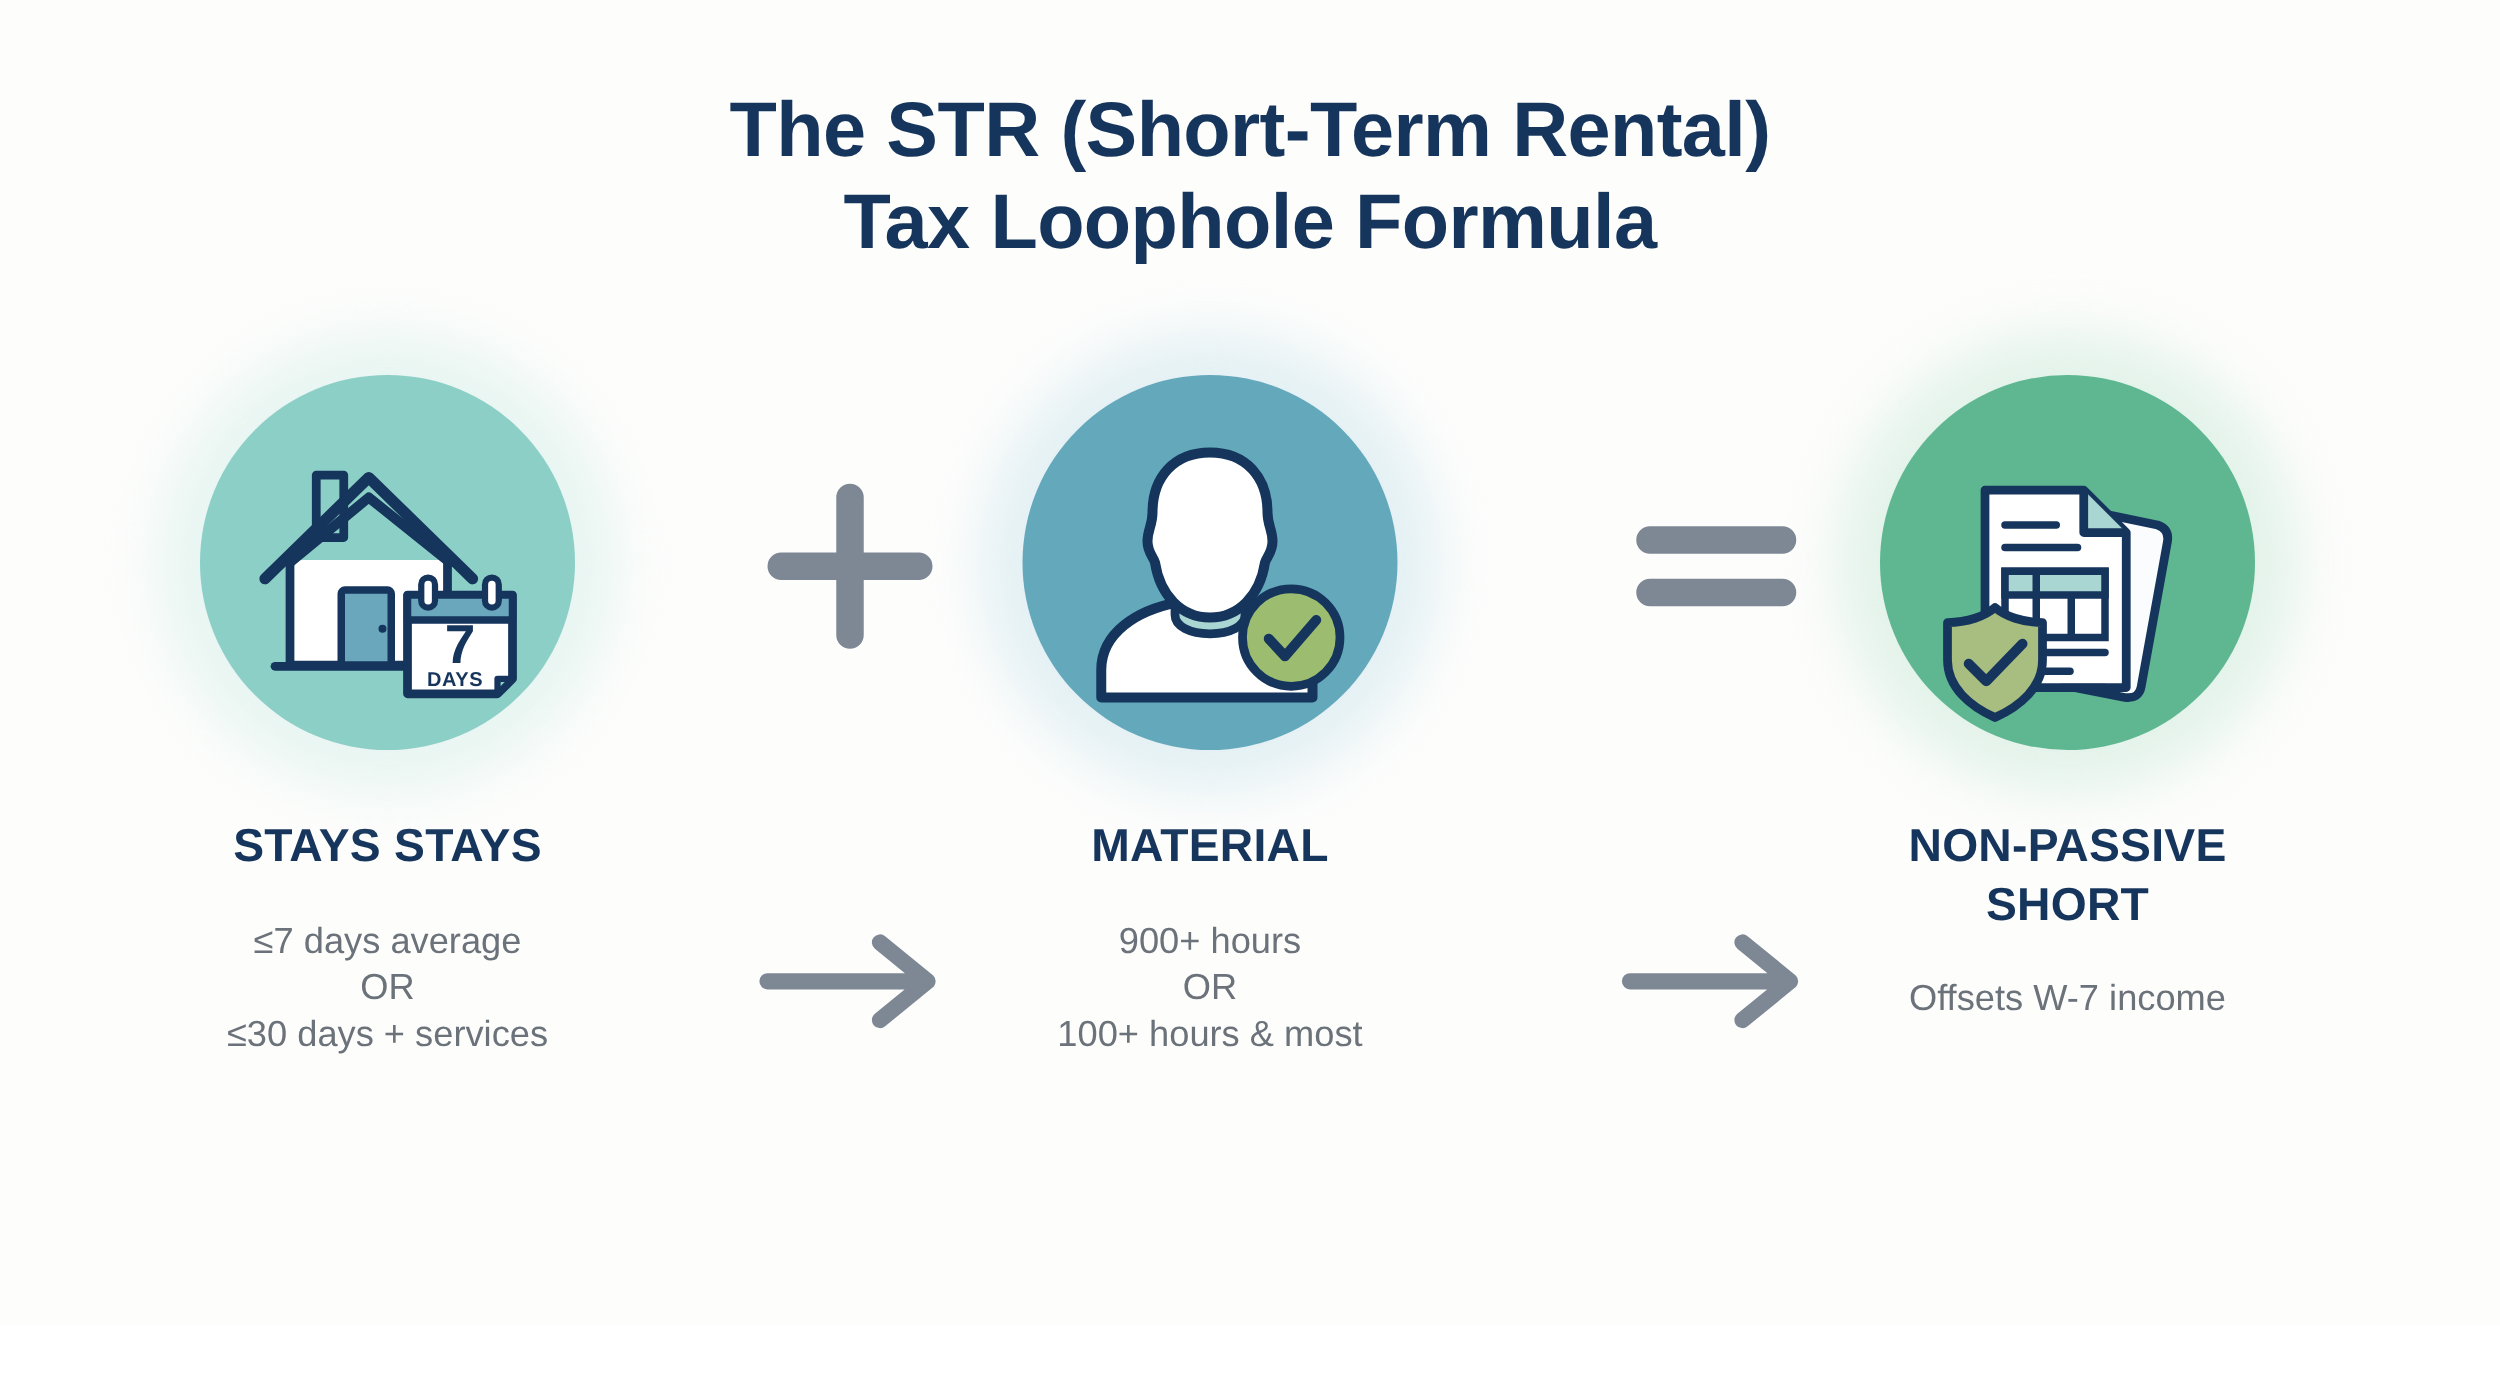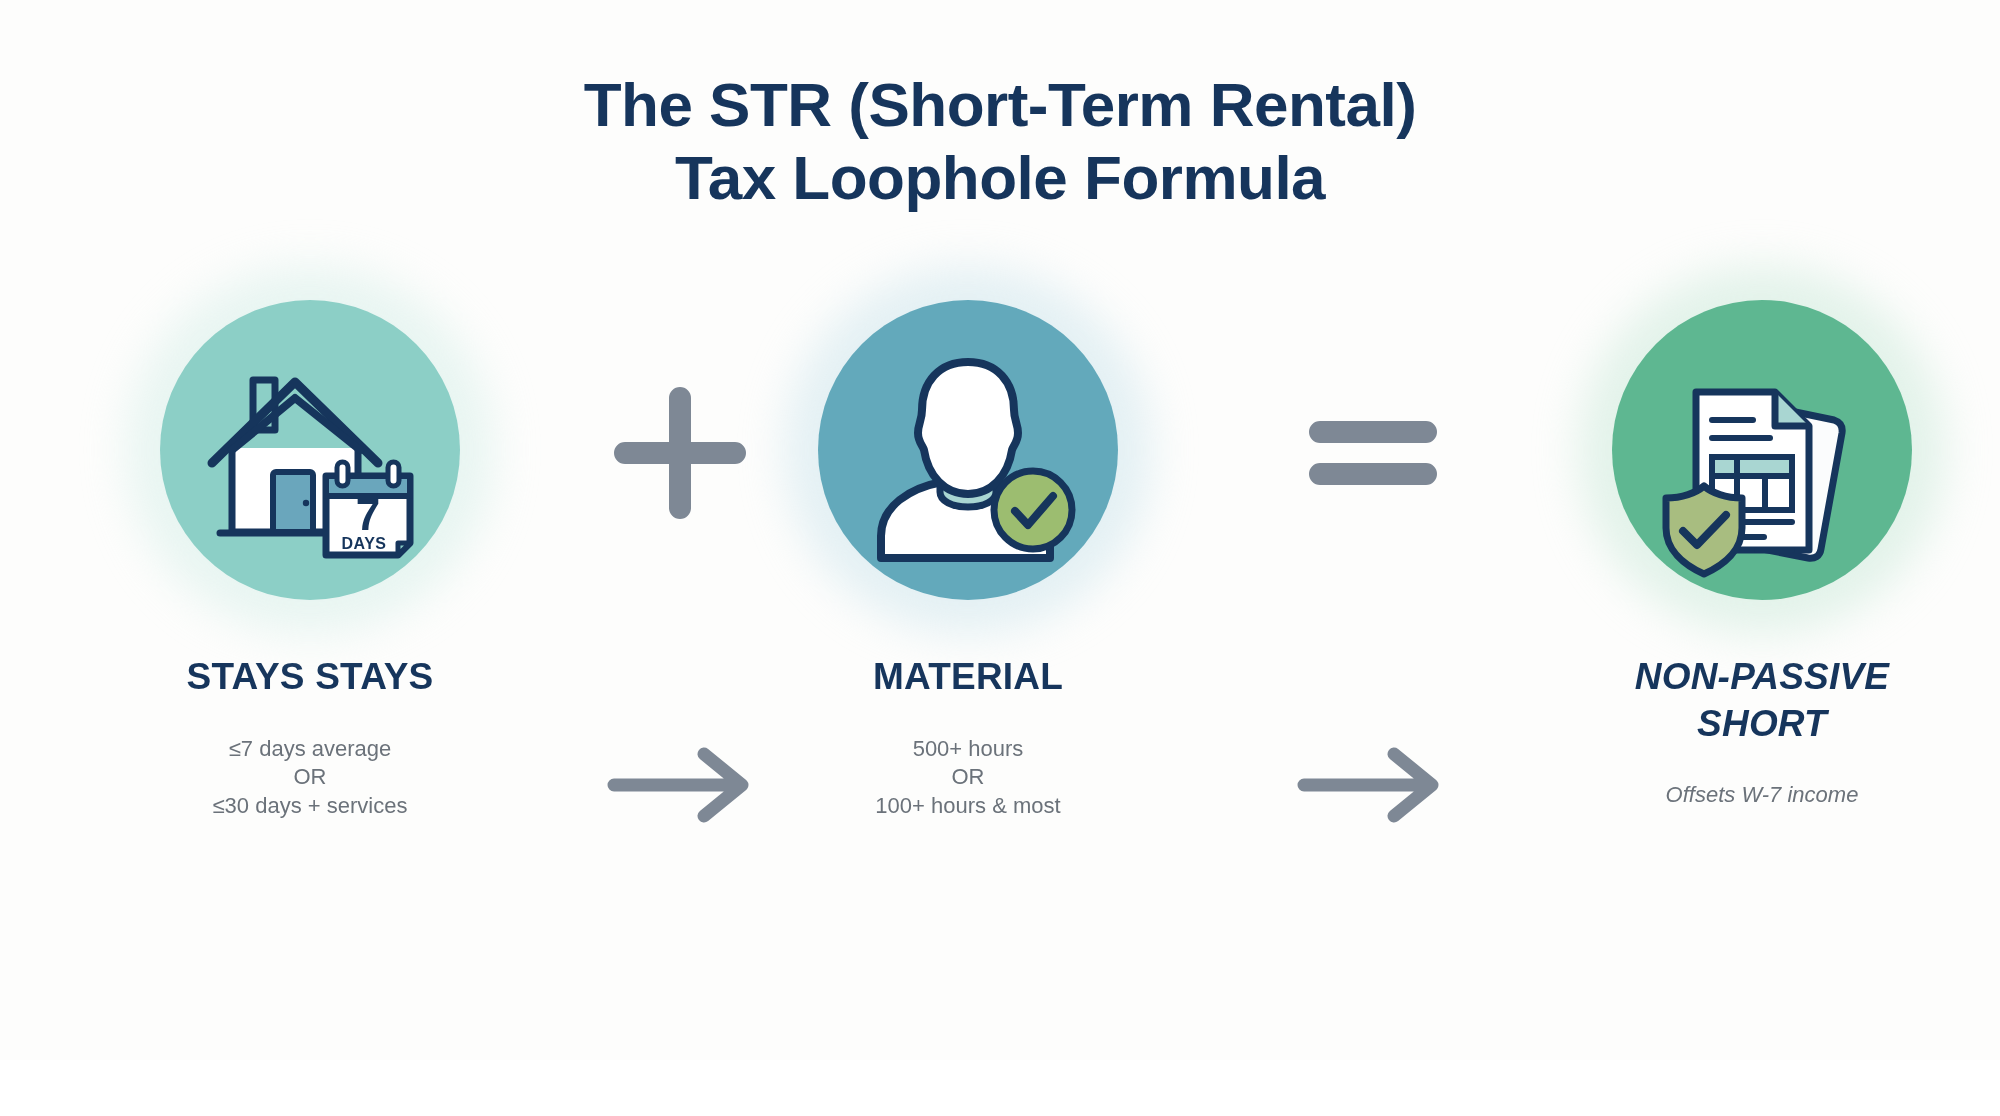--- a/index.html
+++ b/index.html
@@ -34,21 +34,21 @@
 
   
   .col {
     position: absolute;
     top: 300px;
     width: 440px;
     text-align: center;
   }
   .col-1 { left: 90px; }
   .col-2 { left: 748px; }
-  .col-3 { left: 1542px; font-style: italic; }
+  .col-3 { left: 1434px; }
 
   .circle-wrap {
     position: relative;
     width: 300px;
     height: 300px;
     margin: 0 auto;
   }
   .glow {
     position: absolute;
     left: -34px; top: -34px;
@@ -83,21 +83,21 @@
     font-size: 37px;
     font-weight: bold;
     line-height: 1.26;
     letter-spacing: 0.2px;
   }
   .heading .line { display: block; }
 
   .desc {
     margin-top: 34px;
     color: #6b727a;
-    font-size: 22px;
+    font-size: 29px;
     line-height: 1.30;
     font-weight: normal;
   }
   .desc .line { display: block; }
 
   
   .op {
     position: absolute;
     color: #7e8895;
   }
@@ -183,21 +183,21 @@
 
           <circle cx="215" cy="210" r="39" fill="#9cbd70" stroke="#16355c" stroke-width="7"></circle>
           <path d="M197 211 L210 225 L235 196" fill="none" stroke="#16355c" stroke-width="8" stroke-linecap="round" stroke-linejoin="round"></path>
         </svg>
       </div>
     </div>
     <div class="heading">
       <span class="line">MATERIAL</span>
     </div>
     <div class="desc">
-      <span class="line">500+ hours</span>
+      <span class="line">900+ hours</span>
       <span class="line">OR</span>
       <span class="line">100+ hours &amp; most</span>
     </div>
   </div>
 
   <div class="col col-3">
     <div class="circle-wrap">
       <div class="glow g3"></div>
       <div class="circle c3">
         <svg viewBox="0 0 300 300" xmlns="http://www.w3.org/2000/svg">

